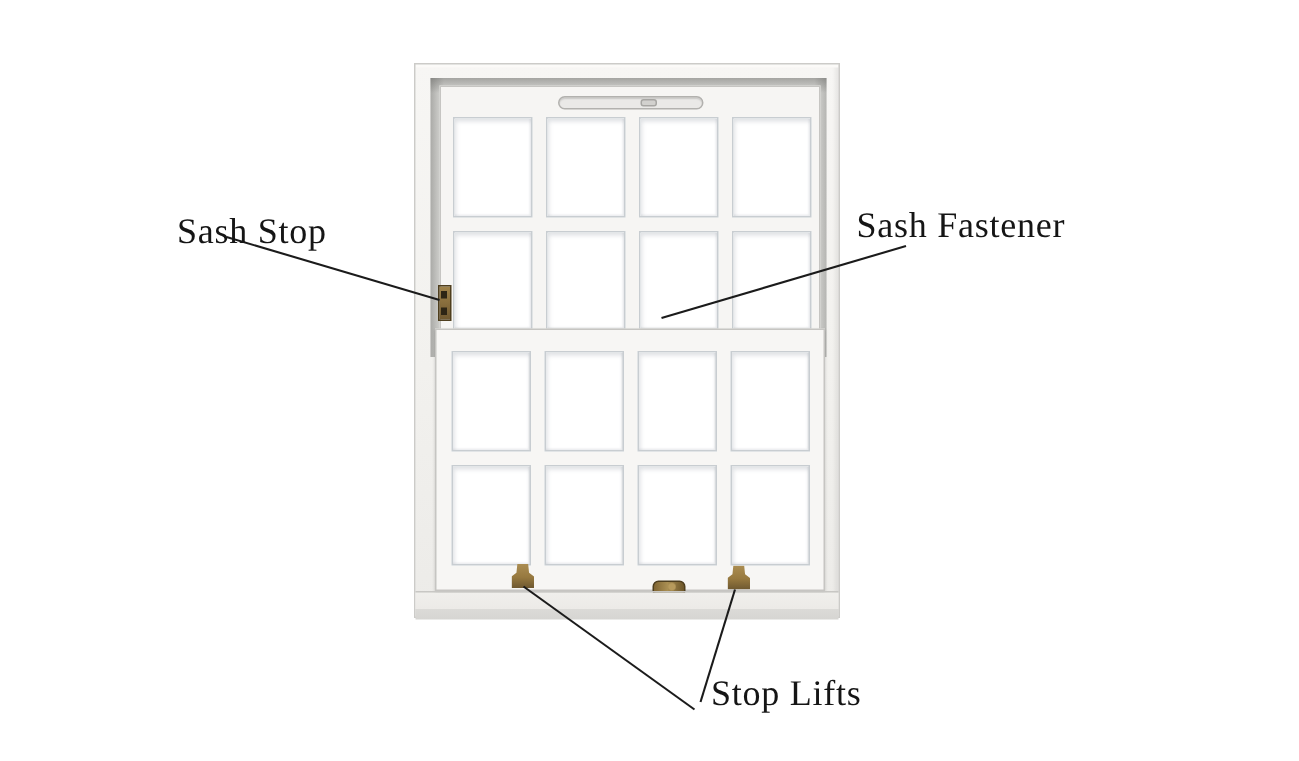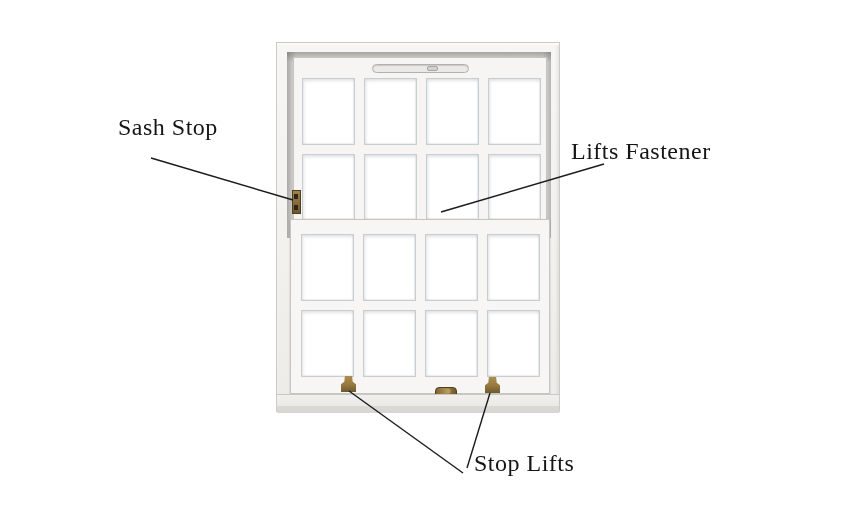--- a/index.html
+++ b/index.html
@@ -12,21 +12,21 @@
   }
   * { box-sizing:border-box; }
 
   .label {
     position:absolute;
     font-size:24px;
     color:#151515;
     white-space:nowrap;
     letter-spacing:0.5px;
   }
-  #label-sash-stop     { left:118px; top:114px; }
+  #label-sash-stop     { left:118px; top:142px; }
   #label-sash-fastener { left:571px; top:138px; }
   #label-sash-lifts    { left:474px; top:450px; }
 
   #annotation-overlay {
     position:absolute; left:0; top:0; width:866px; height:507px;
     pointer-events:none;
   }
 
   
   #window-frame {
@@ -160,16 +160,16 @@
   </div>
 
   <svg id="annotation-overlay" viewBox="0 0 866 507" xmlns="http://www.w3.org/2000/svg">
     <line x1="151" y1="158" x2="293" y2="200" stroke="#1b1b1b" stroke-width="1.4"></line>
     <line x1="604" y1="164" x2="441" y2="212" stroke="#1b1b1b" stroke-width="1.4"></line>
     <line x1="349" y1="391" x2="463" y2="473" stroke="#1b1b1b" stroke-width="1.4"></line>
     <line x1="490" y1="393" x2="467" y2="468" stroke="#1b1b1b" stroke-width="1.4"></line>
   </svg>
 
   <div id="label-sash-stop" class="label">Sash Stop</div>
-  <div id="label-sash-fastener" class="label">Lifts Fastener</div>
+  <div id="label-sash-fastener" class="label">Sash Fastener</div>
   <div id="label-sash-lifts" class="label">Stop Lifts</div>
 
 </div>
 
 </body></html>

